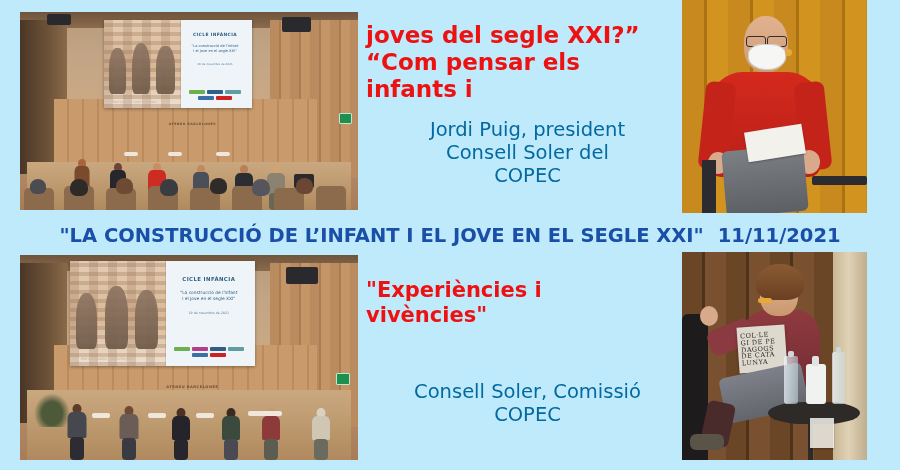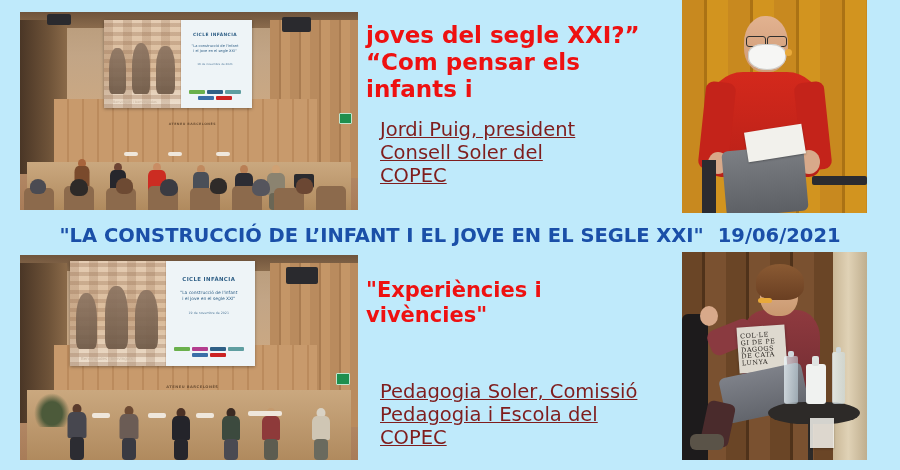--- a/index.html
+++ b/index.html
@@ -77,21 +77,21 @@
     box-shadow:0 1px 3px rgba(0,0,0,.35);display:flex;flex-direction:column;
     justify-content:center;padding:2px 3px;box-sizing:border-box;}
   .sign span{display:block;color:#2e2a26;font-family:"DejaVu Serif","Liberation Serif",serif;
     letter-spacing:.5px;line-height:1.05;}
   .tabletop{position:absolute;background:#2d2a28;border-radius:50%/14px;}
   .tableleg{position:absolute;background:#2d2a28;}
   .curtain{position:absolute;background:linear-gradient(90deg,#c9b796,#e0d2b6 45%,#bfae8e);}
 
   
   .t-red{position:absolute;color:#ee1111;font-weight:bold;line-height:1.18;}
-  .t-dark{position:absolute;color:#7f1d1d;line-height:1.18;text-align:left;text-decoration:underline;}
+  .t-dark{position:absolute;color:#0369a1;line-height:1.18;text-align:center;}
   .banner{position:absolute;left:0;width:100%;text-align:center;color:#1a4fa8;
     font-weight:bold;white-space:nowrap;}
   .banner .date{margin-left:14px;}
 </style>
 </head>
 <body>
 
 <div class="stage">
 
   <div class="photo aud" style="left:20px;top:12px;width:338px;height:198px;">
@@ -199,21 +199,21 @@
       <div class="hand" style="left:26px;top:152px;width:20px;height:22px;"></div>
       <div class="hand" style="left:116px;top:150px;width:22px;height:24px;"></div>
       <div class="leg" style="left:42px;top:148px;width:82px;height:66px;background:linear-gradient(180deg,#7c7f84,#5c5f64);transform:rotate(-5deg);"></div>
       <div class="paper" style="left:64px;top:128px;width:58px;height:30px;transform:rotate(-9deg);"></div>
     </div>
     <div style="position:absolute;left:20px;top:160px;width:14px;height:53px;background:#2b2b30;"></div>
     <div style="position:absolute;left:130px;top:176px;width:55px;height:9px;background:#2b2b30;border-radius:2px;"></div>
   </div>
 
   <div class="banner" style="top:224px;font-size:19.5px;">
-    <span>"LA CONSTRUCCIÓ DE L’INFANT I EL JOVE EN EL SEGLE XXI"</span><span class="date">19/06/2021</span>
+    <span>"LA CONSTRUCCIÓ DE L’INFANT I EL JOVE EN EL SEGLE XXI"</span><span class="date">11/11/2021</span>
   </div>
 
   <div class="photo aud" style="left:20px;top:255px;width:338px;height:205px;">
     <div class="ceiling"></div>
     <div class="wallL"></div>
     <div class="wallR"></div>
     <div class="backwall"></div>
 
     <div class="spk" style="left:266px;top:12px;width:32px;height:17px;"></div>
 
@@ -332,18 +332,17 @@
     <div>Jordi Puig, president</div>
     <div>Consell Soler del</div>
     <div>COPEC</div>
   </div>
 
   <div class="t-red" style="left:366px;top:278px;width:300px;font-size:21px;">
     <div>"Experiències i vivències"</div>
   </div>
 
   <div class="t-dark" style="left:380px;top:380px;width:295px;font-size:19.5px;">
-    <div>Pedagogia Soler, Comissió</div>
-    <div>Pedagogia i Escola del</div>
+    <div>Consell Soler, Comissió</div>
     <div>COPEC</div>
   </div>
 
 </div>
 
 </body></html>

